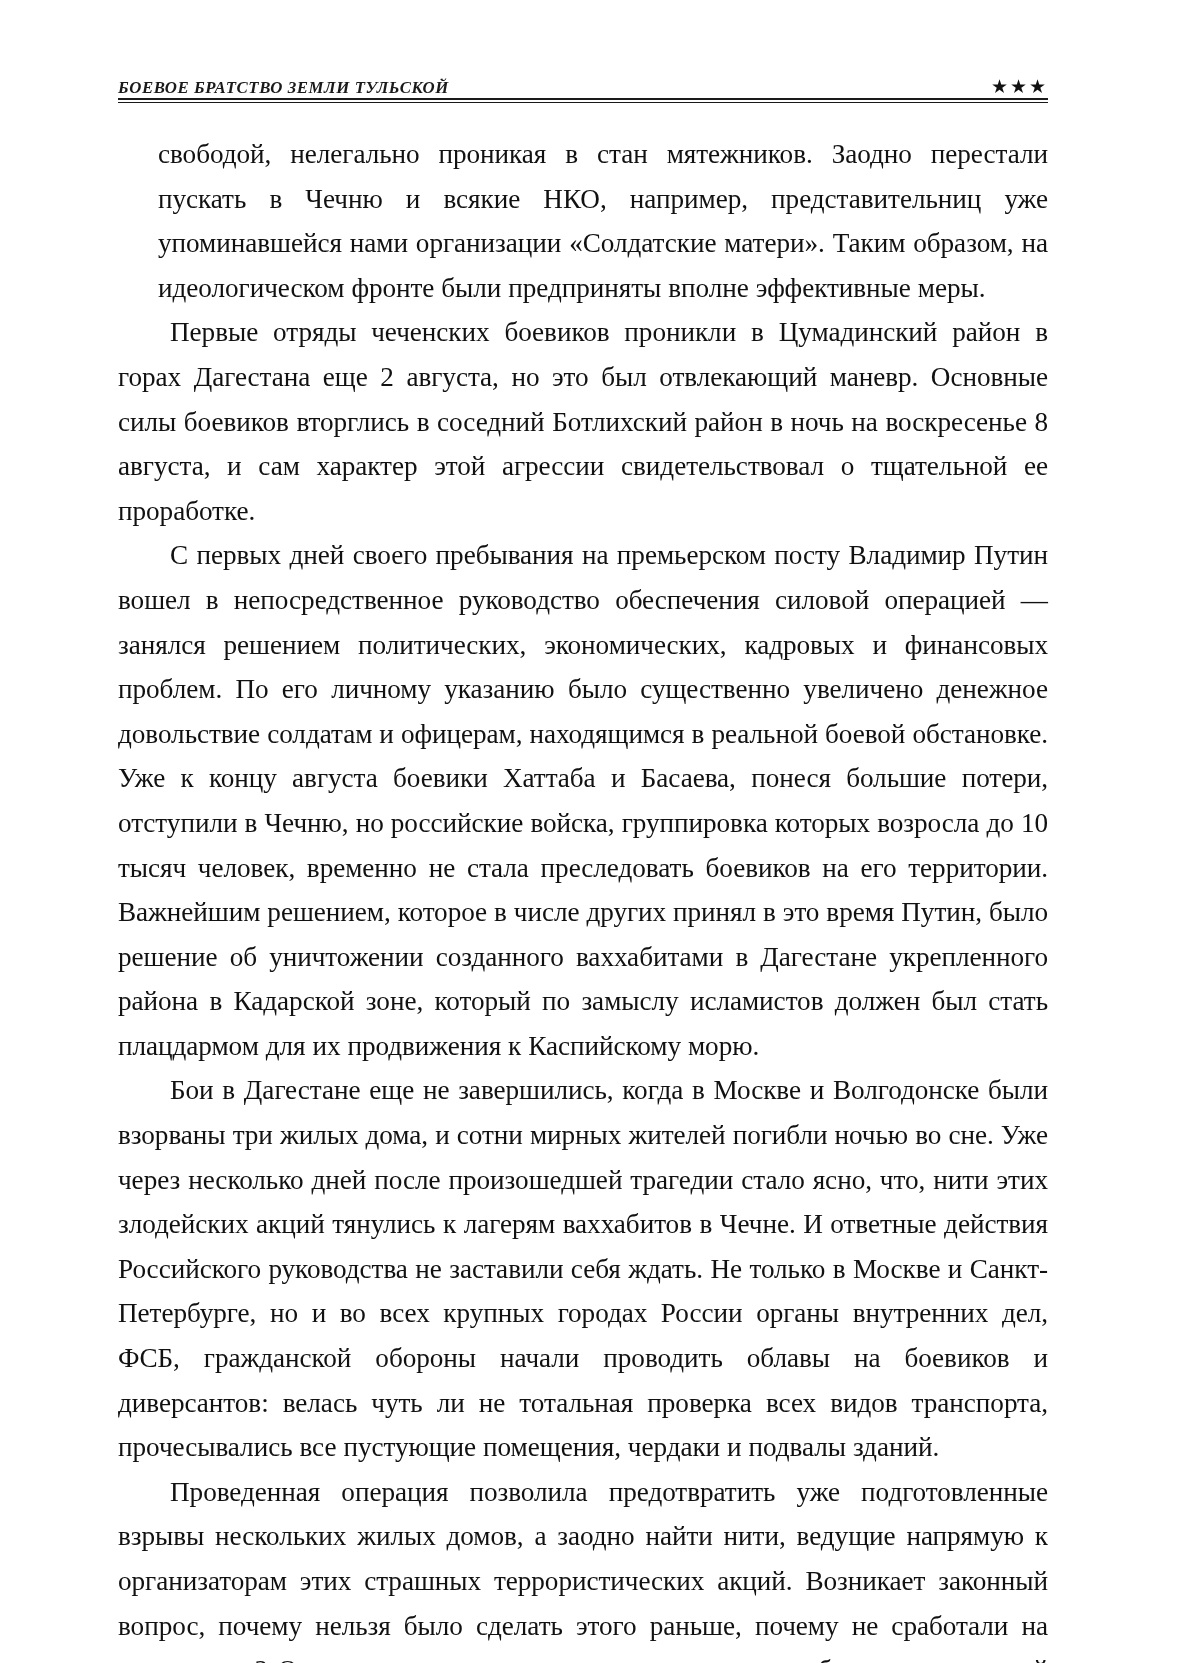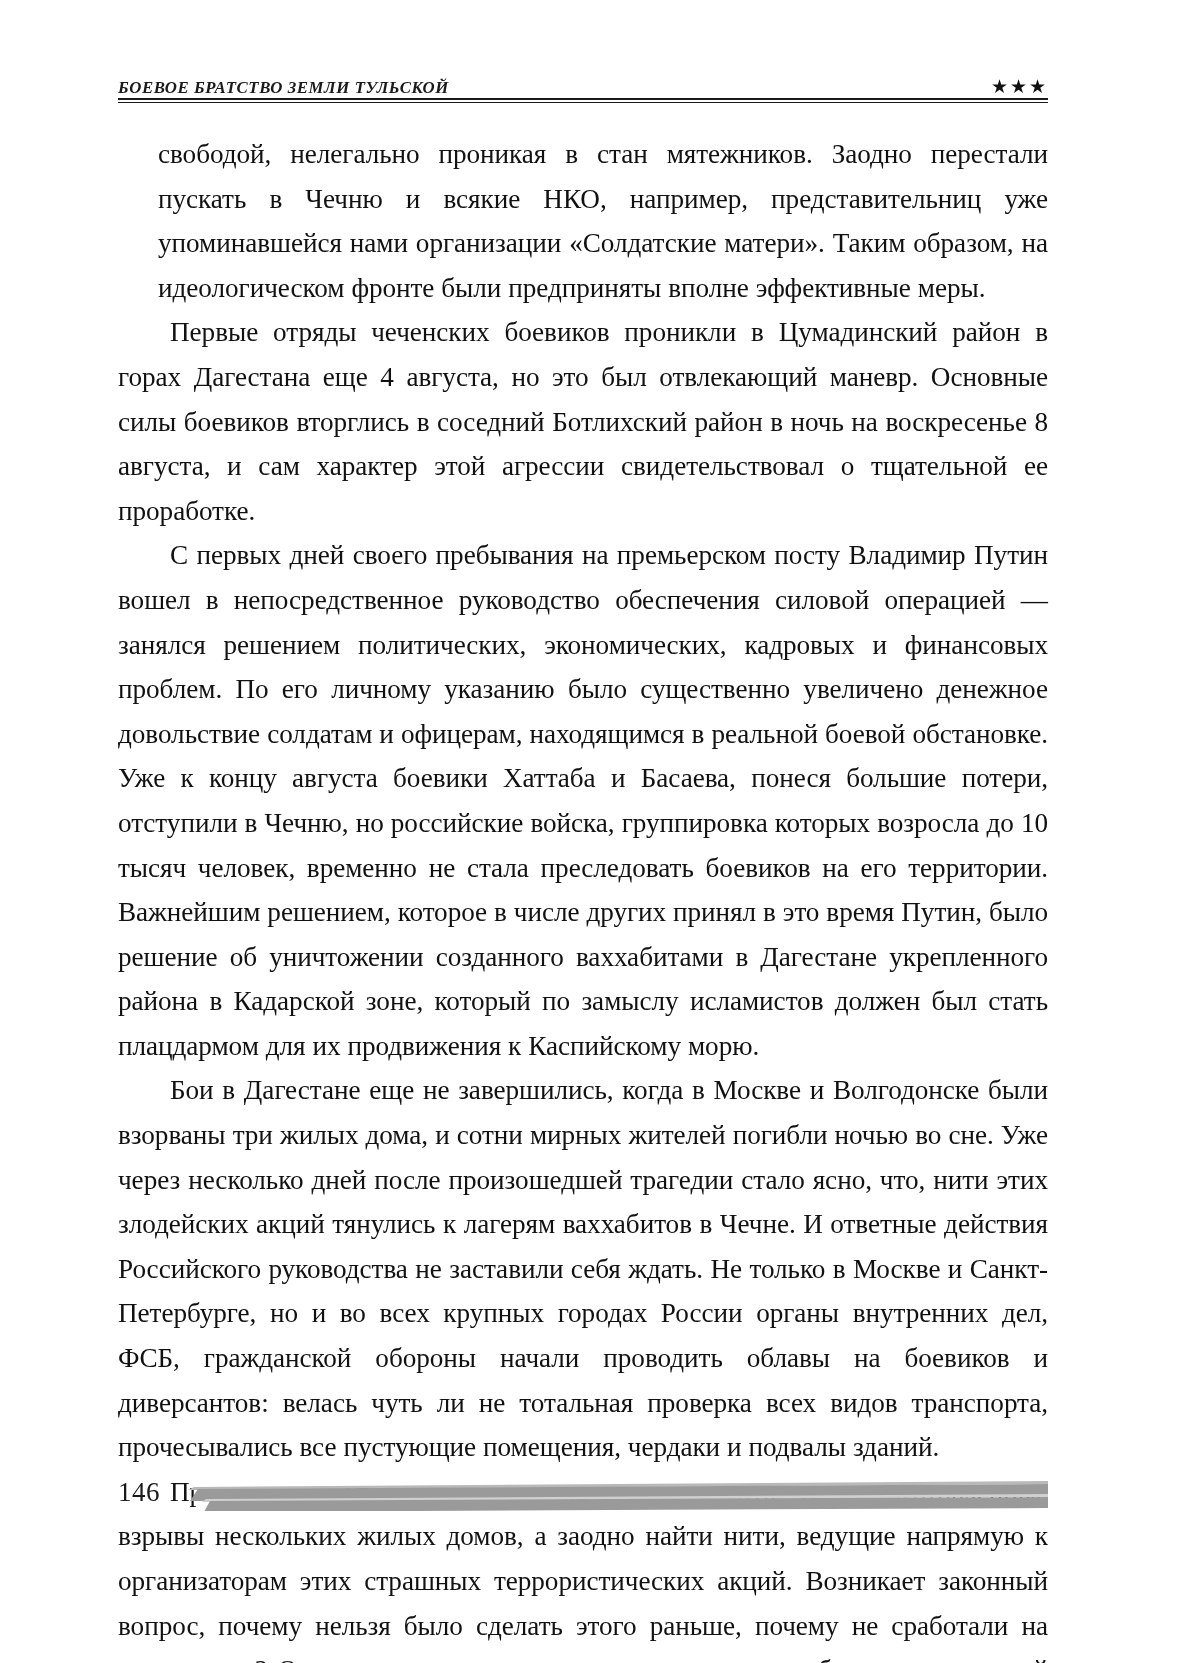--- a/index.html
+++ b/index.html
@@ -117,31 +117,20 @@
 <div class="page">
 
   <div class="runhead">
     <div class="runhead-title">БОЕВОЕ БРАТСТВО ЗЕМЛИ ТУЛЬСКОЙ</div>
     <div class="runhead-stars">★★★</div>
   </div>
   <div class="runhead-rule"></div>
 
   <div class="body">
     <p class="noindent">свободой, нелегально проникая в стан мятежников. Заодно перестали пускать в Чечню и всякие НКО, например, представительниц уже упоминавшейся нами организации «Солдатские матери». Таким образом, на идеологическом фронте были предприняты вполне эффективные меры.</p>
-    <p class="indent">Первые отряды чеченских боевиков проникли в Цумадинский район в горах Дагестана еще 4 августа, но это был отвлекающий маневр. Основные силы боевиков вторглись в соседний Ботлихский район в ночь на воскресенье 8 августа, и сам характер этой агрессии свидетельствовал о тщательной ее проработке.</p>
+    <p class="indent">Первые отряды чеченских боевиков проникли в Цумадинский район в горах Дагестана еще 2 августа, но это был отвлекающий маневр. Основные силы боевиков вторглись в соседний Ботлихский район в ночь на воскресенье 8 августа, и сам характер этой агрессии свидетельствовал о тщательной ее проработке.</p>
     <p class="indent">С первых дней своего пребывания на премьерском посту Владимир Путин вошел в непосредственное руководство обеспечения силовой операцией — занялся решением политических, экономических, кадровых и финансовых проблем. По его личному указанию было существенно увеличено денежное довольствие солдатам и офицерам, находящимся в реальной боевой обстановке. Уже к концу августа боевики Хаттаба и Басаева, понеся большие потери, отступили в Чечню, но российские войска, группировка которых возросла до 10 тысяч человек, временно не стала преследовать боевиков на его территории. Важнейшим решением, которое в числе других принял в это время Путин, было решение об уничтожении созданного ваххабитами в Дагестане укрепленного района в Кадарской зоне, который по замыслу исламистов должен был стать плацдармом для их продвижения к Каспийскому морю.</p>
     <p class="indent">Бои в Дагестане еще не завершились, когда в Москве и Волгодонске были взорваны три жилых дома, и сотни мирных жителей погибли ночью во сне. Уже через несколько дней после произошедшей трагедии стало ясно, что, нити этих злодейских акций тянулись к лагерям ваххабитов в Чечне. И ответные действия Российского руководства не заставили себя ждать. Не только в Москве и Санкт-Петербурге, но и во всех крупных городах России органы внутренних дел, ФСБ, гражданской обороны начали проводить облавы на боевиков и диверсантов: велась чуть ли не тотальная проверка всех видов транспорта, прочесывались все пустующие помещения, чердаки и подвалы зданий.</p>
     <p class="indent">Проведенная операция позволила предотвратить уже подготовленные взрывы нескольких жилых домов, а заодно найти нити, ведущие напрямую к организаторам этих страшных террористических акций. Возникает законный вопрос, почему нельзя было сделать этого раньше, почему не сработали на опережение? Ответ на это только один: раньше на это не было политической воли, не было приказа.</p>
   </div>
 
-  <div class="footer">
-    <div class="folio">146</div>
-    <div class="ornament">
-      <svg viewBox="0 0 872 36" preserveAspectRatio="none" aria-hidden="true">
-        <polygon points="18,12 872,6 872,9 12,15" fill="#b9b9b9"></polygon>
-        <polygon points="22,14 872,9 872,21 14,26" fill="#9a9a9a"></polygon>
-        <polygon points="30,24 872,19 872,22 26,27" fill="#d0d0d0"></polygon>
-        <polygon points="34,26 872,22 872,33 28,37" fill="#9a9a9a"></polygon>
-      </svg>
-    </div>
-  </div>
 
 </div>
 
 </body></html>

